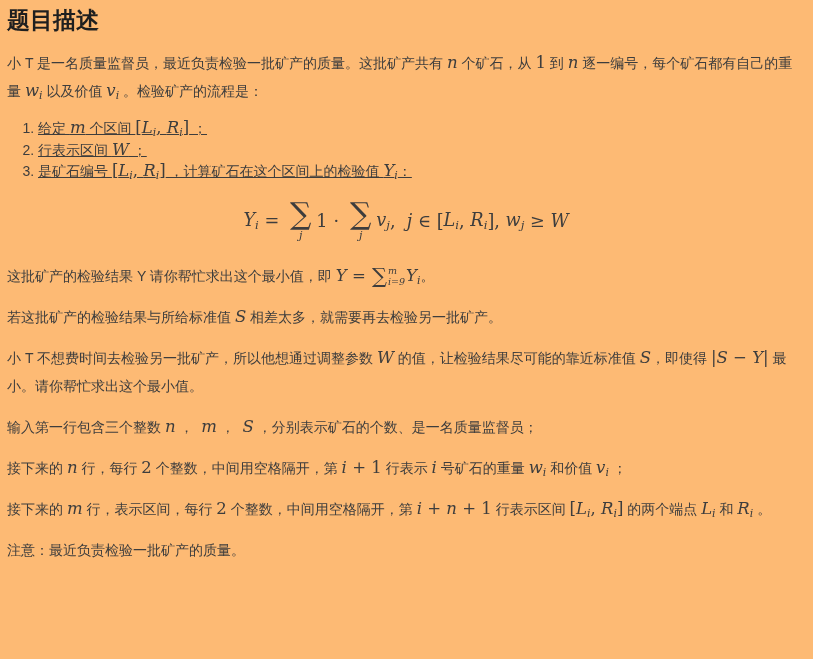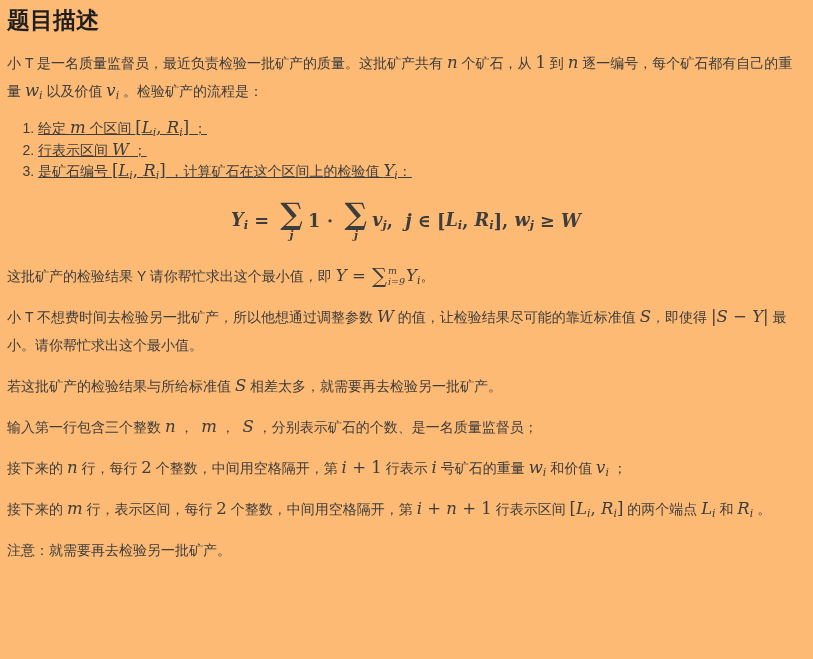--- a/index.html
+++ b/index.html
@@ -19,21 +19,21 @@
   .mr{font-family:"DejaVu Serif","Liberation Serif",serif;font-style:normal;font-size:1.18em;white-space:pre;}
   .mt sub, .msub{font-family:"DejaVu Serif","Liberation Serif",serif;font-style:italic;font-size:0.66em;vertical-align:-0.28em;line-height:1;}
   
   .isum{display:inline-flex;align-items:center;vertical-align:middle;margin:0 1px;}
   .isum-sym{font-family:"DejaVu Serif","Liberation Serif",serif;font-size:1.5em;line-height:1;}
   .isum-lims{display:inline-flex;flex-direction:column;justify-content:center;font-family:"DejaVu Serif","Liberation Serif",serif;font-style:italic;font-size:9.5px;line-height:1.15;margin-left:1px;}
   
   .dsum{display:inline-flex;flex-direction:column;align-items:center;margin:0 5px;}
   .dsum-sym{font-family:"DejaVu Serif","Liberation Serif",serif;font-size:30px;line-height:26px;}
   .dsum-sub{font-family:"DejaVu Serif","Liberation Serif",serif;font-style:italic;font-size:11px;line-height:11px;margin-top:3px;}
-  .display-math{display:flex;justify-content:center;align-items:center;margin:16px 0 18px 0;font-size:15px;min-height:46px;font-weight:bold;}
+  .display-math{display:flex;justify-content:center;align-items:center;margin:16px 0 18px 0;font-size:15px;min-height:46px;}
   .display-math .mt,.display-math .mr{font-size:1.18em;}
 </style>
 </head>
 <body>
 
 <div class="page">
   <div id="content">
       <div class="section">
         <h2 class="section-heading">题目描述</h2>
         <p class="para"><span class="cn">小 T 是一名质量监督员，最近负责检验一批矿产的质量。这批矿产共有 </span><span class="mt">n</span><span class="cn"> 个矿石，从 </span><span class="mr">1</span><span class="cn"> 到 </span><span class="mt">n</span><span class="cn"> 逐一编号，每个矿石都有自己的重量 </span><span class="mt">w<sub>i</sub></span><span class="cn"> 以及价值 </span><span class="mt">v<sub>i</sub></span><span class="cn"> 。检验矿产的流程是：</span></p>
@@ -69,23 +69,23 @@
           <span class="mr"> ≥ </span>
           <span class="mt">W</span>
         </div>
         <p class="para"><span class="cn">这批矿产的检验结果 Y 请你帮忙求出这个最小值，即 </span><span class="mt">Y</span><span class="mr"> = </span><span class="isum">
             <span class="isum-sym">∑</span>
             <span class="isum-lims">
               <span>m</span>
               <span>i=9</span>
             </span>
           </span><span class="mt">Y<sub>i</sub></span><span class="cn">。</span></p>
+        <p class="para"><span class="cn">若这批矿产的检验结果与所给标准值 </span><span class="mt">S</span><span class="cn"> 相差太多，就需要再去检验另一批矿产。</span></p>
         <p class="para"><span class="cn">小 T 不想费时间去检验另一批矿产，所以他想通过调整参数 </span><span class="mt">W</span><span class="cn"> 的值，让检验结果尽可能的靠近标准值 </span><span class="mt">S</span><span class="cn">，即使得 </span><span class="mr">|</span><span class="mt">S</span><span class="mr"> − </span><span class="mt">Y</span><span class="mr">|</span><span class="cn"> 最小。请你帮忙求出这个最小值。</span></p>
-        <p class="para"><span class="cn">若这批矿产的检验结果与所给标准值 </span><span class="mt">S</span><span class="cn"> 相差太多，就需要再去检验另一批矿产。</span></p>
       </div>
       <div class="section">
         <p class="para"><span class="cn">输入第一行包含三个整数 </span><span class="mt">n</span><span class="cn"> ，  </span><span class="mt">m</span><span class="cn"> ，  </span><span class="mt">S</span><span class="cn"> ，分别表示矿石的个数、是一名质量监督员；</span></p>
         <p class="para"><span class="cn">接下来的 </span><span class="mt">n</span><span class="cn"> 行，每行 </span><span class="mr">2</span><span class="cn"> 个整数，中间用空格隔开，第 </span><span class="mt">i</span><span class="mr"> + 1</span><span class="cn"> 行表示 </span><span class="mt">i</span><span class="cn"> 号矿石的重量 </span><span class="mt">w<sub>i</sub></span><span class="cn"> 和价值 </span><span class="mt">v<sub>i</sub></span><span class="cn"> ；</span></p>
         <p class="para"><span class="cn">接下来的 </span><span class="mt">m</span><span class="cn"> 行，表示区间，每行 </span><span class="mr">2</span><span class="cn"> 个整数，中间用空格隔开，第 </span><span class="mt">i</span><span class="mr"> + </span><span class="mt">n</span><span class="mr"> + 1</span><span class="cn"> 行表示区间 </span><span class="mr">[</span><span class="mt">L<sub>i</sub></span><span class="mr">, </span><span class="mt">R<sub>i</sub></span><span class="mr">]</span><span class="cn"> 的两个端点 </span><span class="mt">L<sub>i</sub></span><span class="cn"> 和 </span><span class="mt">R<sub>i</sub></span><span class="cn"> 。</span></p>
-        <p class="para"><span class="cn">注意：就需要再去检验另一批矿产。</span></p>
+        <p class="para"><span class="cn">注意：最近负责检验一批矿产的质量。</span></p>
       </div>
     </div>
 </div>
 
 </body></html>

